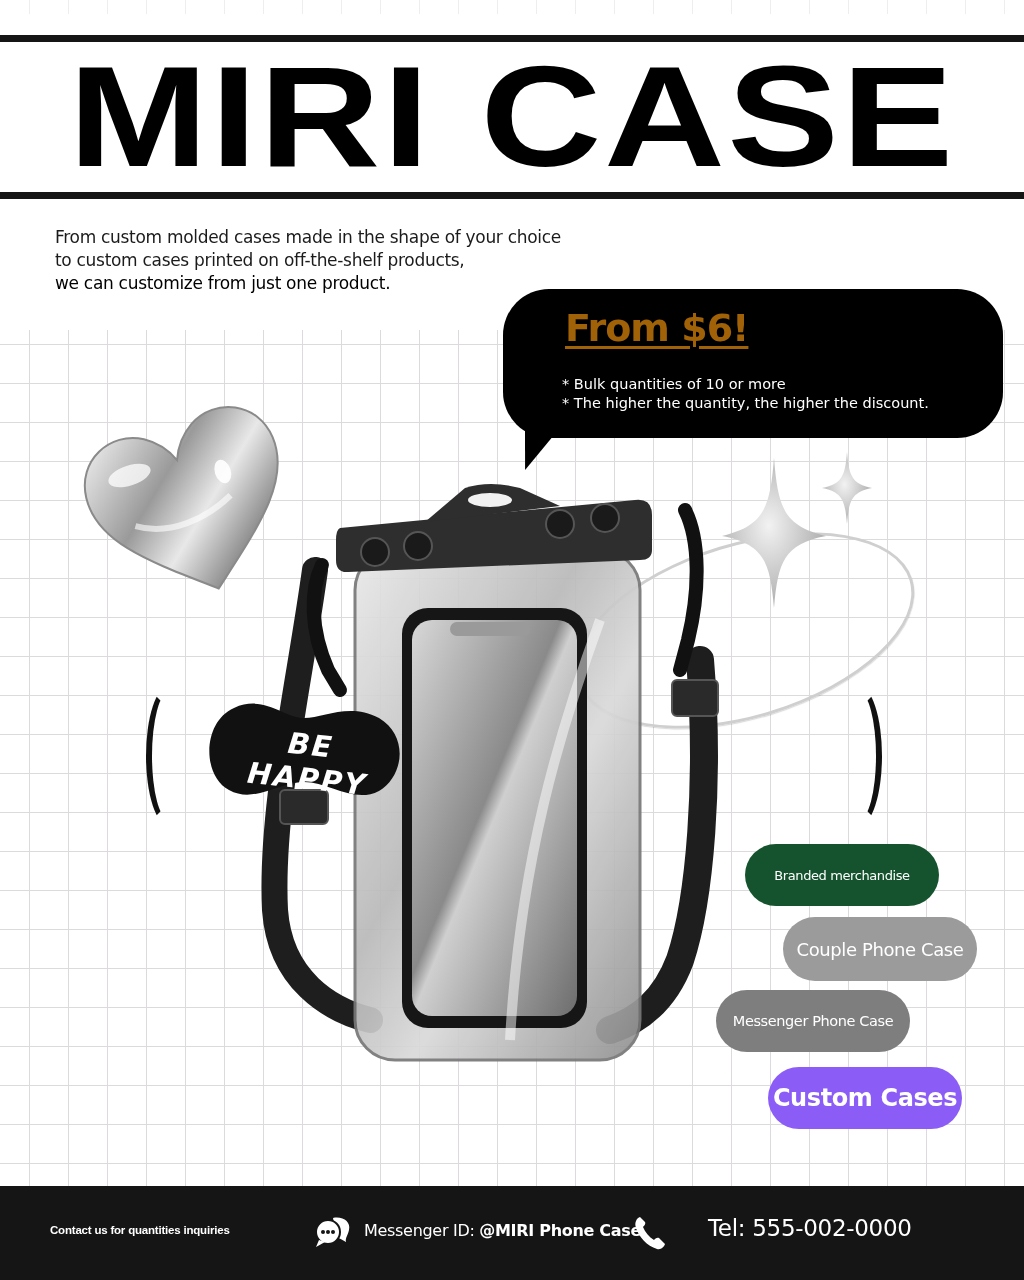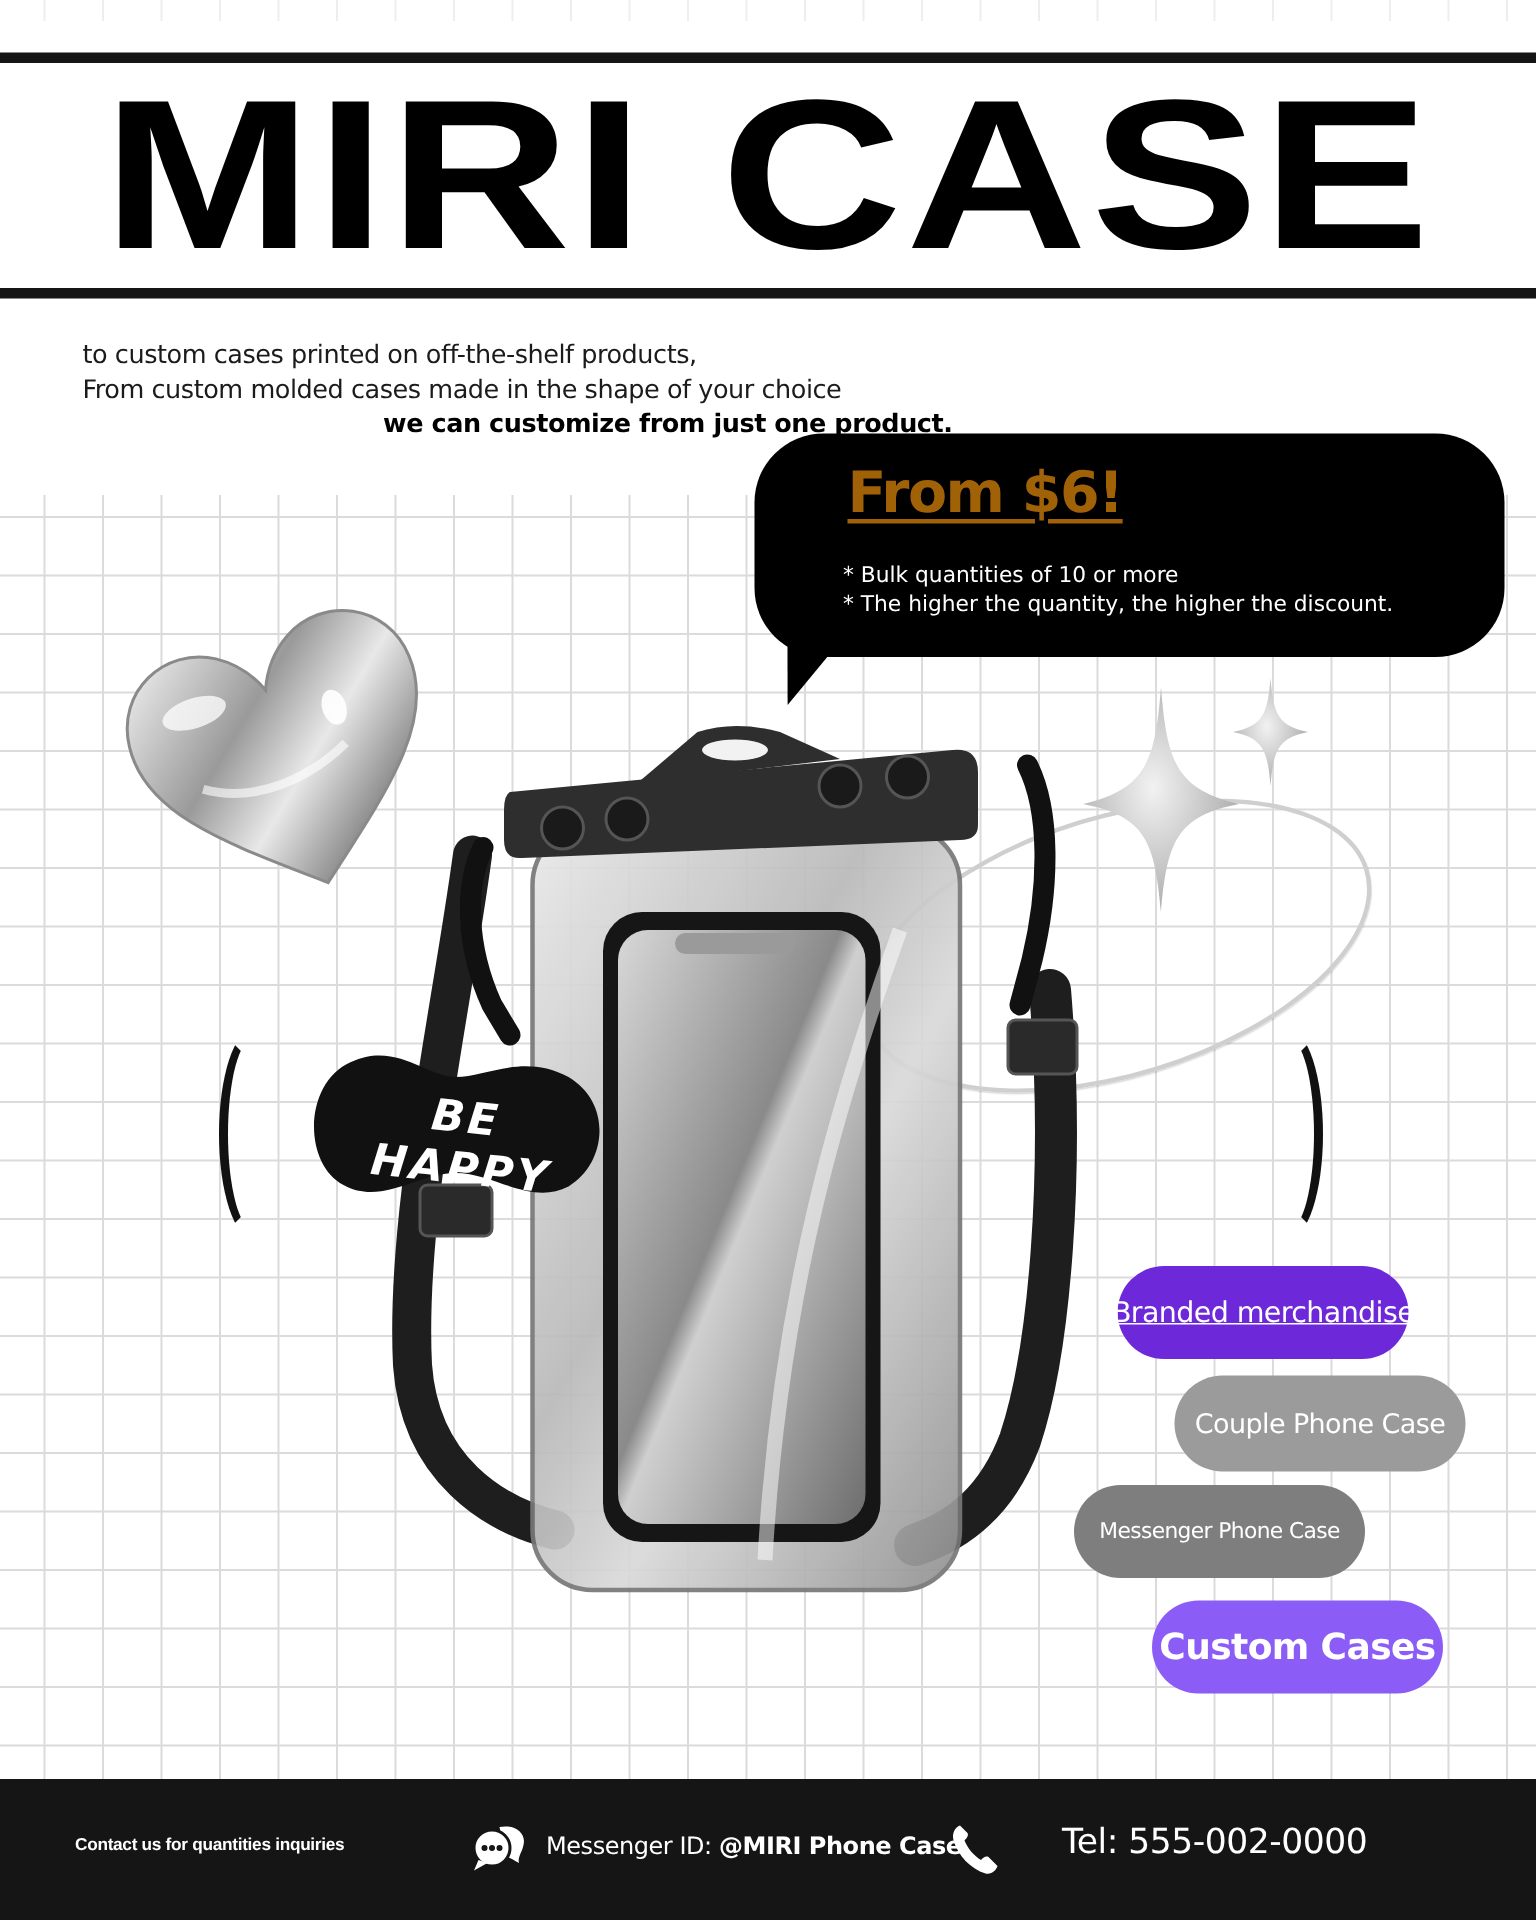--- a/index.html
+++ b/index.html
@@ -32,21 +32,21 @@
     font-size: 142px; letter-spacing: 2px; color: #000;
     transform: scaleX(1.18); transform-origin: center;
     line-height: 1;
   }
 
   .intro {
     position: absolute; left: 55px; top: 226px; width: 580px;
     font-family: "DejaVu Sans", sans-serif; font-size: 17px; line-height: 23px;
     color: #1b1b1b; letter-spacing: -0.3px;
   }
-  .intro .bold { font-weight: bold; color: #000; display: block; text-align: right; }
+  .intro .bold { font-weight: normal; color: #000; display: block; }
   .intro span { display: block; }
 
   
   .bubble {
     position: absolute; left: 503px; top: 289px; width: 500px; height: 149px;
     background: #000; border-radius: 46px;
   }
   .bubble-tail {
     position: absolute; left: 520px; top: 400px; width: 0; height: 0;
     border-left: 10px solid transparent;
@@ -103,21 +103,21 @@
     font-family: "DejaVu Sans", sans-serif; font-weight: bold; font-size: 29px;
     color: #fff; letter-spacing: 2px; transform: rotate(6deg); text-align: center;
     font-style: italic;
   }
 
   .pill {
     position: absolute; border-radius: 32px; color: #fff;
     font-family: "DejaVu Sans", sans-serif; display: flex; align-items: center;
     justify-content: center; white-space: nowrap; letter-spacing: -0.4px;
   }
-  .pill-1 { left: 745px; top: 844px; width: 194px; height: 62px; background: #6d28d9; font-size: 19px; text-decoration: underline; }
+  .pill-1 { left: 745px; top: 844px; width: 194px; height: 62px; background: #14532d; font-size: 13px; }
   .pill-2 { left: 783px; top: 917px; width: 194px; height: 64px; background: #9c9b9c; font-size: 18px; }
   .pill-3 { left: 716px; top: 990px; width: 194px; height: 62px; background: #7f7e7f; font-size: 14.5px; }
   .pill-4 { left: 768px; top: 1067px; width: 194px; height: 62px; background: #8b5cf6; font-size: 24px; font-weight: bold; }
 
   
   .footer {
     position: absolute; left: 0; top: 1186px; width: 1024px; height: 94px;
     background: #161516; color: #fff;
   }
   .footer-contact {
@@ -140,22 +140,22 @@
 <body>
 
 <div class="grid-fade-top"></div>
 <div class="grid"></div>
 
 <div class="rule top"></div>
 <h1 class="title">MIRI CASE</h1>
 <div class="rule bottom"></div>
 
 <div class="intro">
+  <span>From custom molded cases made in the shape of your choice</span>
   <span>to custom cases printed on off-the-shelf products,</span>
-  <span>From custom molded cases made in the shape of your choice</span>
   <span class="bold">we can customize from just one product.</span>
 </div>
 
 <div class="bubble-tail"></div>
 <div class="bubble"></div>
 <div class="bubble-title">From $6!</div>
 <div class="bubble-notes">
   <div>* Bulk quantities of 10 or more</div>
   <div>* The higher the quantity, the higher the discount.</div>
 </div>

